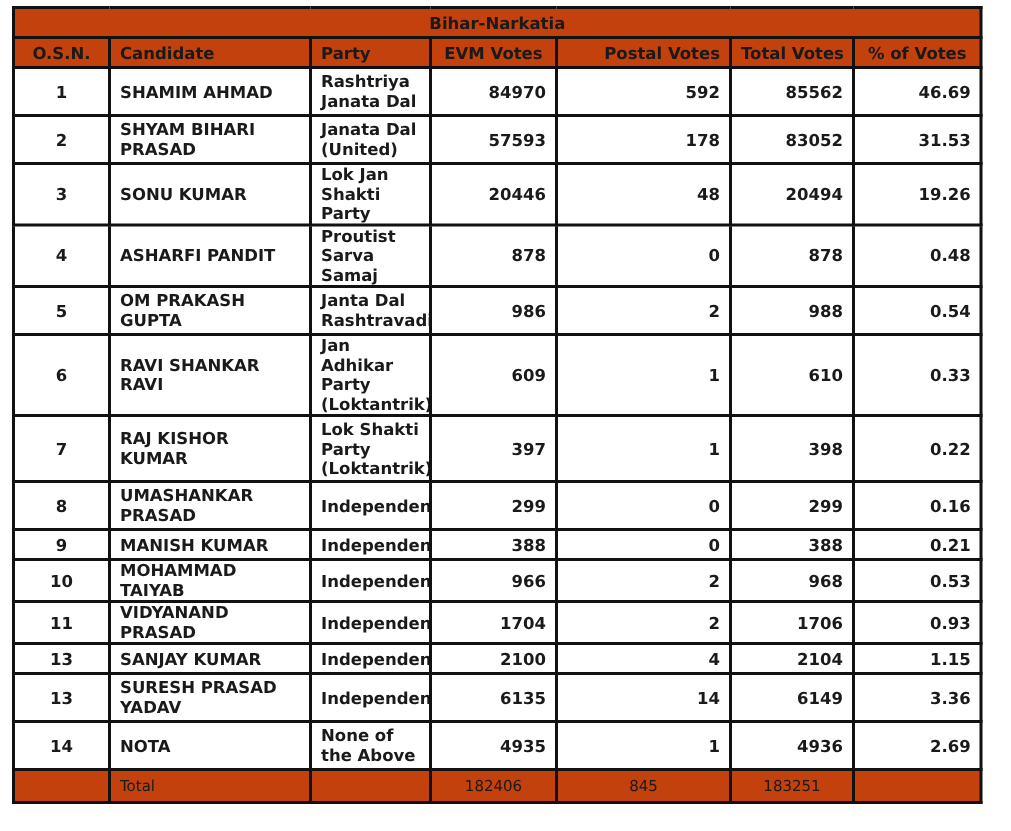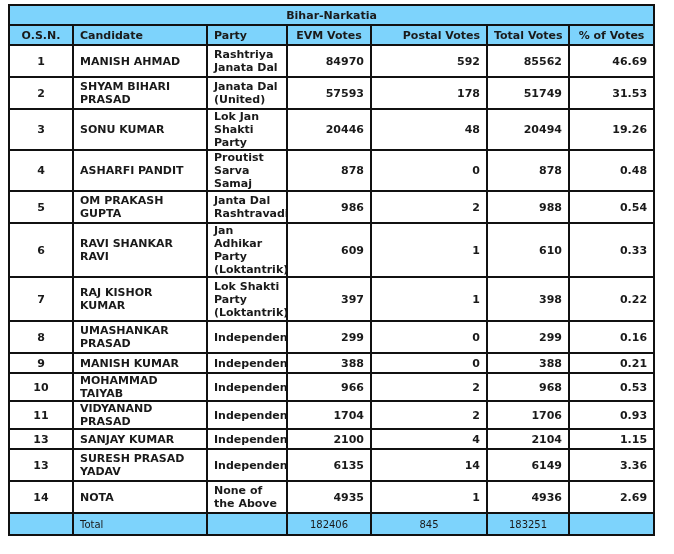--- a/index.html
+++ b/index.html
@@ -25,21 +25,21 @@
     }
     table.results td, table.results th {
       border: 2px solid #111;
       padding: 0 6px;
       font-size: 11px;
       font-weight: bold;
       line-height: 13px;
       vertical-align: middle;
       overflow: hidden;
     }
-    .pink { background: #7dd3fc; }
+    .pink { background: #c2410c; }
     .title-cell {
       text-align: center;
       height: 18px;
     }
     .hdr th {
       height: 18px;
       font-size: 11.5px;
       white-space: nowrap;
     }
     .c-center { text-align: center; }
@@ -78,34 +78,34 @@
     <th class="c-left">Candidate</th>
     <th class="c-left">Party</th>
     <th class="c-center">EVM Votes</th>
     <th class="c-right">Postal Votes</th>
     <th class="c-center">Total Votes</th>
     <th class="c-center">% of Votes</th>
   </tr>
 
   <tr class="h34">
     <td class="c-center">1</td>
-    <td>MANISH AHMAD</td>
+    <td>SHAMIM AHMAD</td>
     <td class="party">Rashtriya Janata Dal</td>
     <td class="c-right">84970</td>
     <td class="c-right">592</td>
     <td class="c-right">85562</td>
     <td class="c-right">46.69</td>
   </tr>
   <tr class="h34">
     <td class="c-center">2</td>
     <td>SHYAM BIHARI PRASAD</td>
     <td class="party">Janata Dal (United)</td>
     <td class="c-right">57593</td>
     <td class="c-right">178</td>
-    <td class="c-right">51749</td>
+    <td class="c-right">83052</td>
     <td class="c-right">31.53</td>
   </tr>
   <tr class="h34">
     <td class="c-center">3</td>
     <td>SONU KUMAR</td>
     <td class="party">Lok Jan Shakti Party</td>
     <td class="c-right">20446</td>
     <td class="c-right">48</td>
     <td class="c-right">20494</td>
     <td class="c-right">19.26</td>

